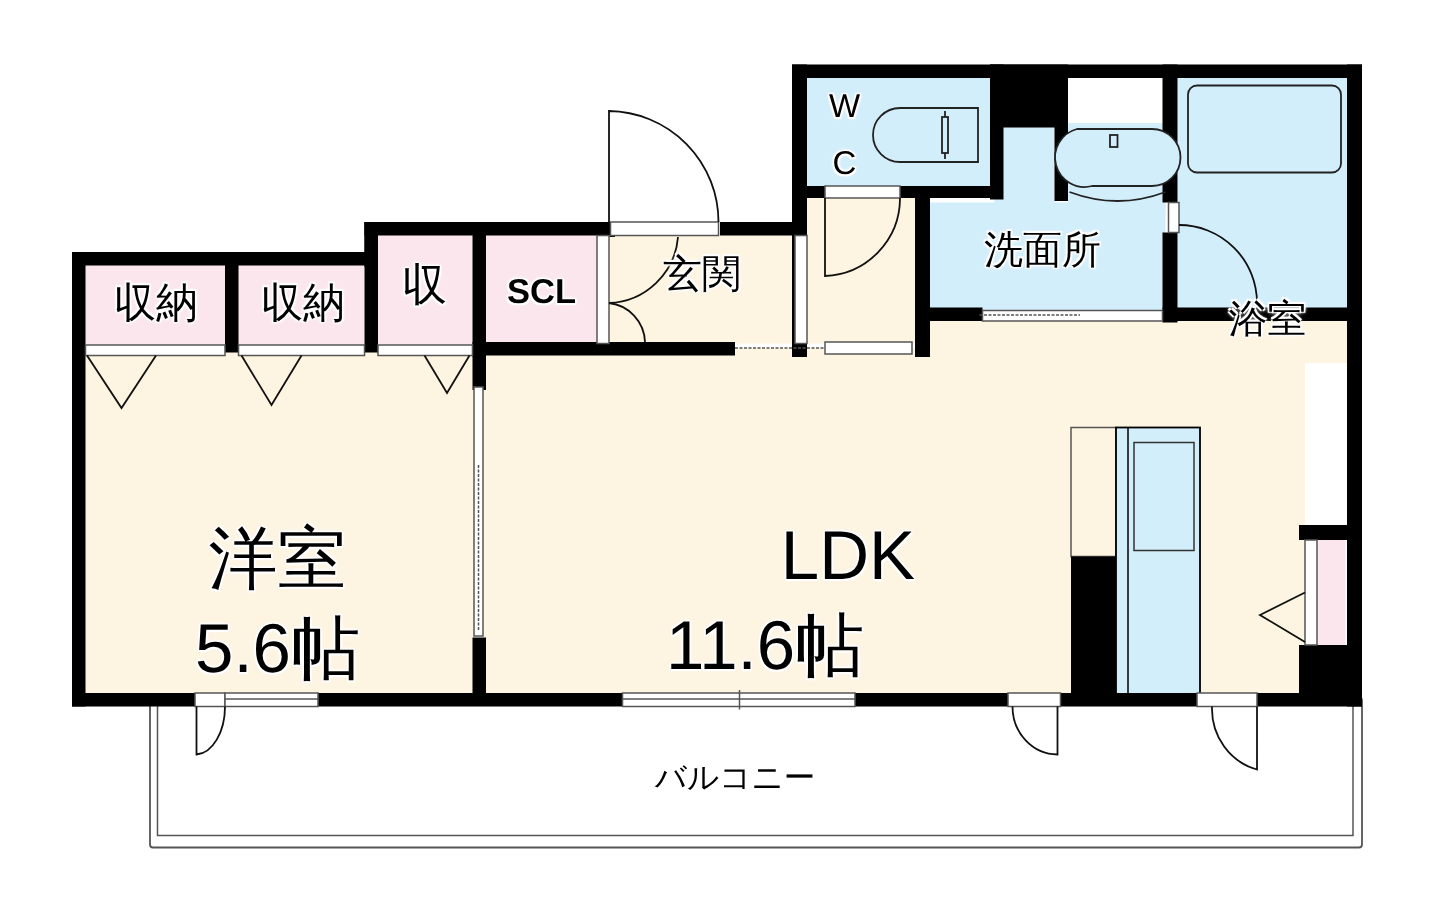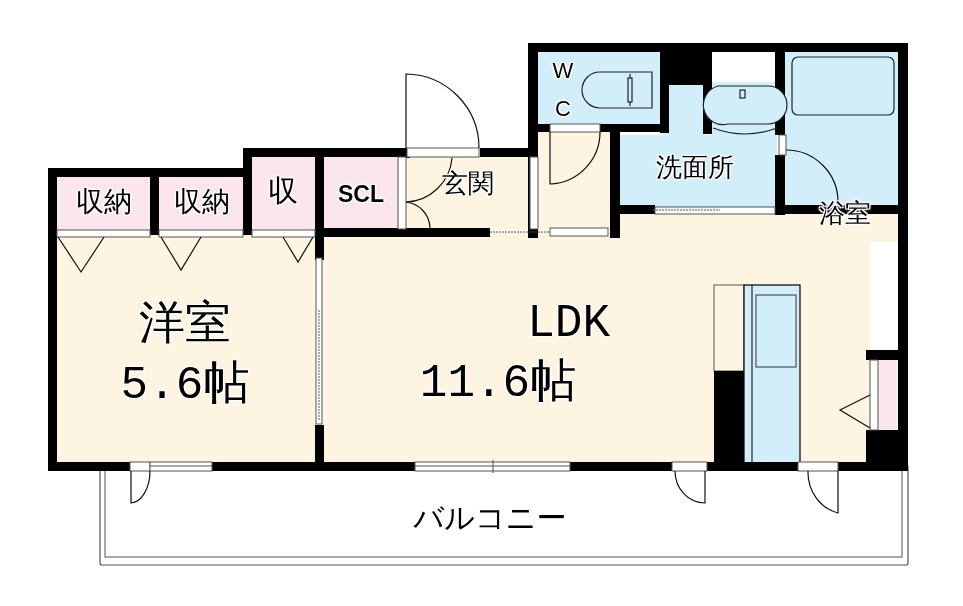--- a/index.html
+++ b/index.html
@@ -1,20 +1,20 @@
 <!DOCTYPE html>
 <html><head>
   <meta charset="utf-8">
   <style>
     html, body { margin: 0; padding: 0; background: #ffffff; }
     body { width: 963px; height: 606px; position: relative; overflow: hidden; font-family: "DejaVu Sans", "Liberation Sans", sans-serif; }
     svg { position: absolute; left: 0; top: 0; }
     .lbl { position: absolute; color: #000; white-space: nowrap; text-align: center;
       text-shadow: 0 0 3px #fff, 0 0 3px #fff, 0 0 2px #fff, 1px 1px 0 #fff, -1px -1px 0 #fff, 1px -1px 0 #fff, -1px 1px 0 #fff; }
-    .big { font-size: 46px; line-height: 52px; font-family: Liberation Mono, monospace; }
+    .big { font-size: 46px; line-height: 52px; font-family: Liberation Sans, sans-serif; margin-top: 46px; }
     .mid { font-size: 26px; line-height: 30px; }
     .sm { font-size: 28px; line-height: 28px; }
     .wc { font-size: 22px; line-height: 26px; font-family: "Liberation Sans", sans-serif; }
   </style>
 </head>
 <body>
 
 <svg width="963" height="606" viewBox="0 0 963 606">
 
   <g>
@@ -156,15 +156,15 @@
 <div class="lbl sm" style="left:325px; top:180px; width:72px; font-family:'Liberation Sans',sans-serif; font-size:23px;font-weight:bold;">SCL</div>
 <div class="lbl mid" style="left:428px; top:168px; width:80px;">玄関</div>
 <div class="lbl wc" style="left:548px; top:58px; width:30px;">W</div>
 <div class="lbl wc" style="left:548px; top:96px; width:30px;">C</div>
 <div class="lbl mid" style="left:640px; top:152px; width:110px;">洗面所</div>
 <div class="lbl mid" style="left:800px; top:150px; width:90px;margin-top:48px;">浴室</div>
 
 <div class="lbl big" style="left:95px; top:300px; width:180px;">洋室</div>
 <div class="lbl big" style="left:95px; top:360px; width:180px;">5.6帖</div>
 <div class="lbl big" style="left:410px; top:298px; width:200px;text-align:right;">LDK</div>
-<div class="lbl big" style="left:398px; top:358px; width:200px;">11.6帖</div>
+<div class="lbl big" style="left:410px; top:358px; width:200px;">11.6帖</div>
 
-<div class="lbl mid" style="left:385px; top:503px; width:210px; font-size:30px;">バルコニー</div>
+<div class="lbl mid" style="left:385px; top:503px; width:210px; font-size:21px;">バルコニー</div>
 
 </body></html>

